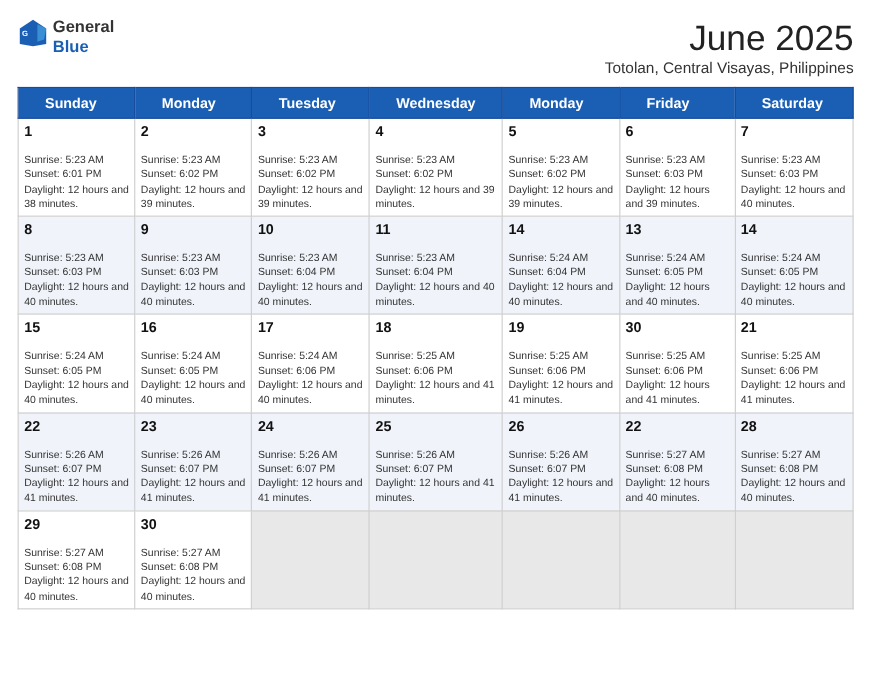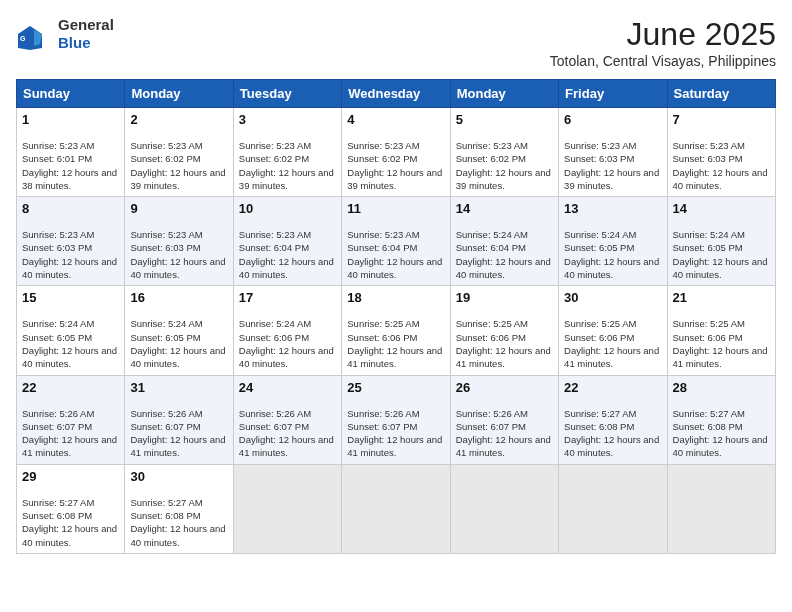--- a/index.html
+++ b/index.html
@@ -11,22 +11,22 @@
       padding: 16px;
     }
     .header-area {
       display: flex;
       justify-content: space-between;
       align-items: flex-start;
       margin-bottom: 10px;
     }
     .logo {
       display: flex;
-      align-items: flex-end;
-      gap: 14px;
+      align-items: flex-start;
+      gap: 4px;
     }
     .logo-text {
       font-size: 15px;
       font-weight: bold;
       line-height: 1.2;
     }
     .logo-general { color: #333; }
     .logo-blue { color: #1a5fb4; }
     .logo-icon {
       width: 28px;
@@ -47,21 +47,21 @@
     .calendar {
       width: 100%;
       border-collapse: collapse;
       border: 1px solid #ccc;
     }
     .calendar th {
       background: #1a5fb4;
       color: #fff;
       font-size: 13px;
       font-weight: bold;
-      padding: 6px 6px;
+      padding: 6px 24px;
       text-align: left;
       border: 1px solid #1a4a99;
     }
     .calendar td {
       vertical-align: top;
       border: 1px solid #ccc;
       padding: 4px 5px;
       width: 108px;
       min-height: 80px;
       font-size: 10px;
@@ -215,21 +215,21 @@
           <span class="day-number">21</span>
           <div class="day-info">Sunrise: 5:25 AM<br>Sunset: 6:06 PM<br>Daylight: 12 hours and 41 minutes.</div>
         </td>
       </tr>
       <tr>
         <td>
           <span class="day-number">22</span>
           <div class="day-info">Sunrise: 5:26 AM<br>Sunset: 6:07 PM<br>Daylight: 12 hours and 41 minutes.</div>
         </td>
         <td>
-          <span class="day-number">31</span>
+          <span class="day-number">23</span>
           <div class="day-info">Sunrise: 5:26 AM<br>Sunset: 6:07 PM<br>Daylight: 12 hours and 41 minutes.</div>
         </td>
         <td>
           <span class="day-number">24</span>
           <div class="day-info">Sunrise: 5:26 AM<br>Sunset: 6:07 PM<br>Daylight: 12 hours and 41 minutes.</div>
         </td>
         <td>
           <span class="day-number">25</span>
           <div class="day-info">Sunrise: 5:26 AM<br>Sunset: 6:07 PM<br>Daylight: 12 hours and 41 minutes.</div>
         </td>

